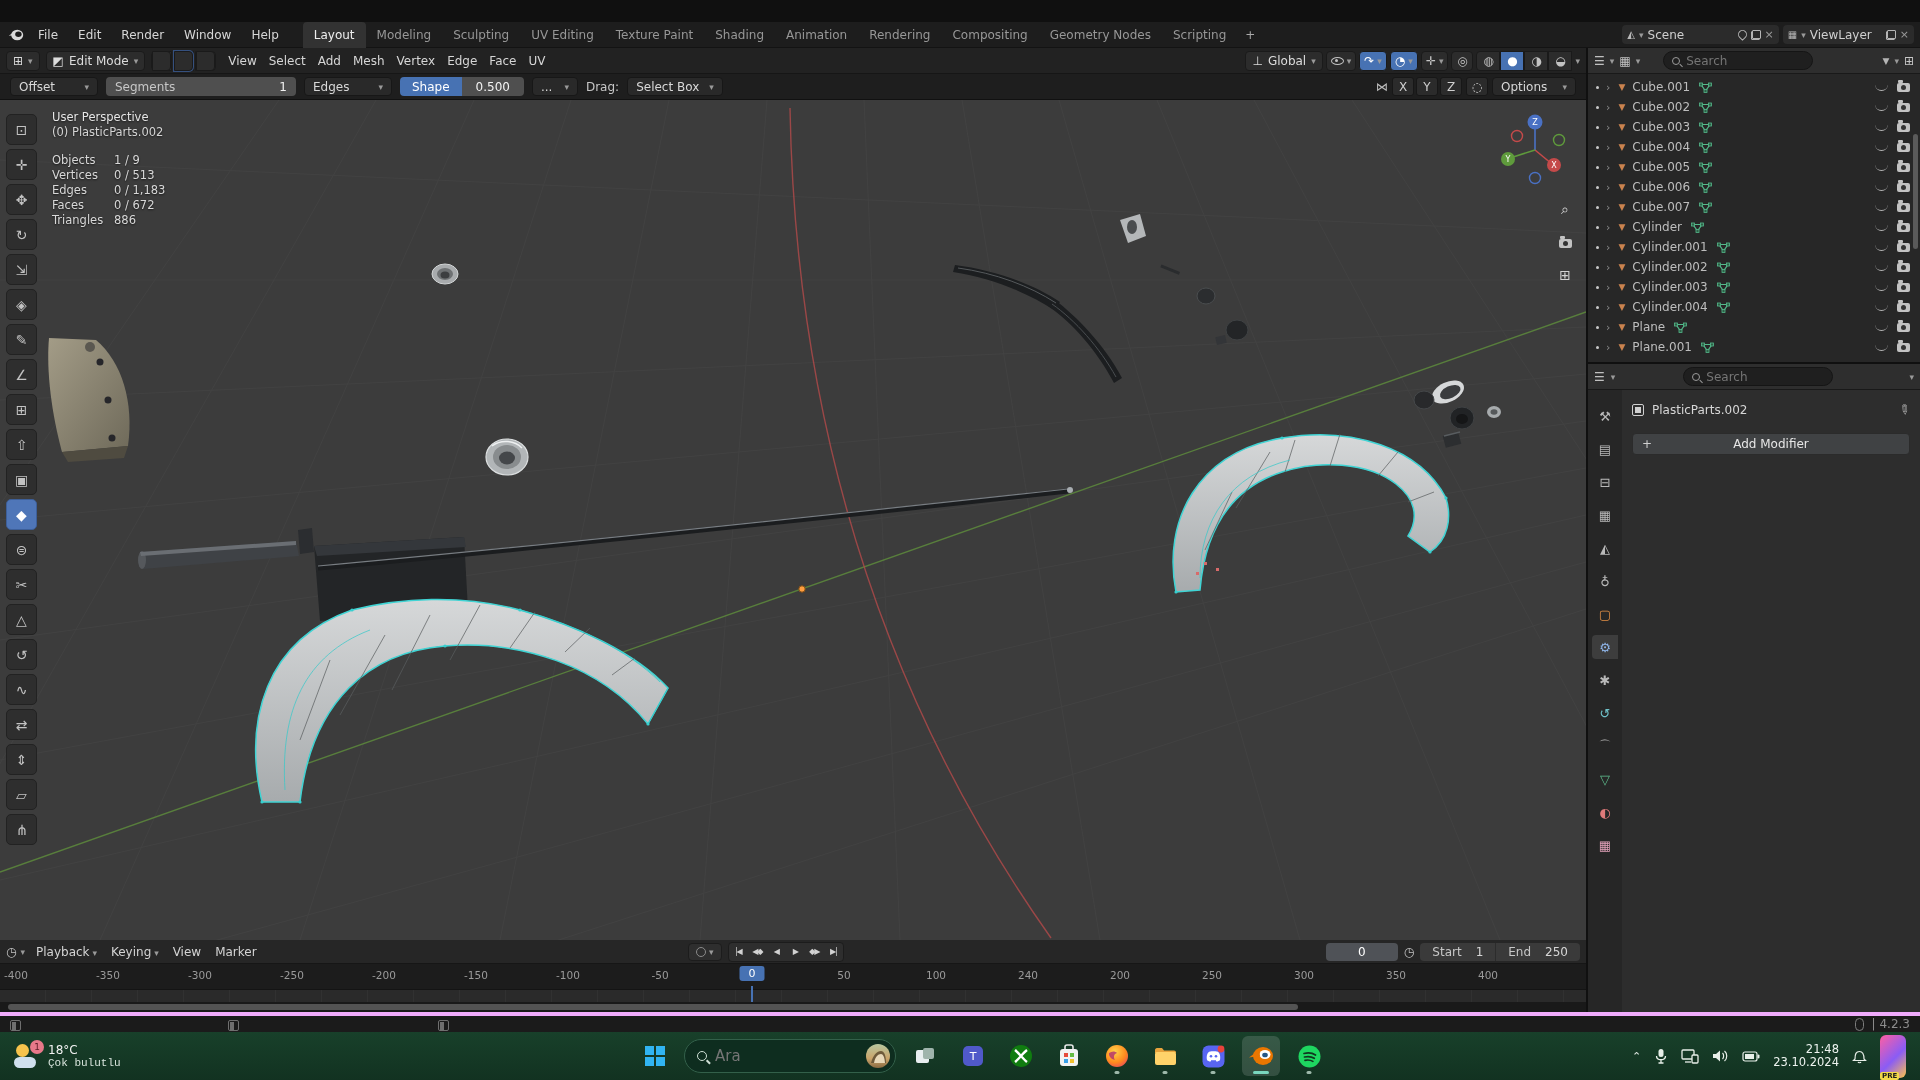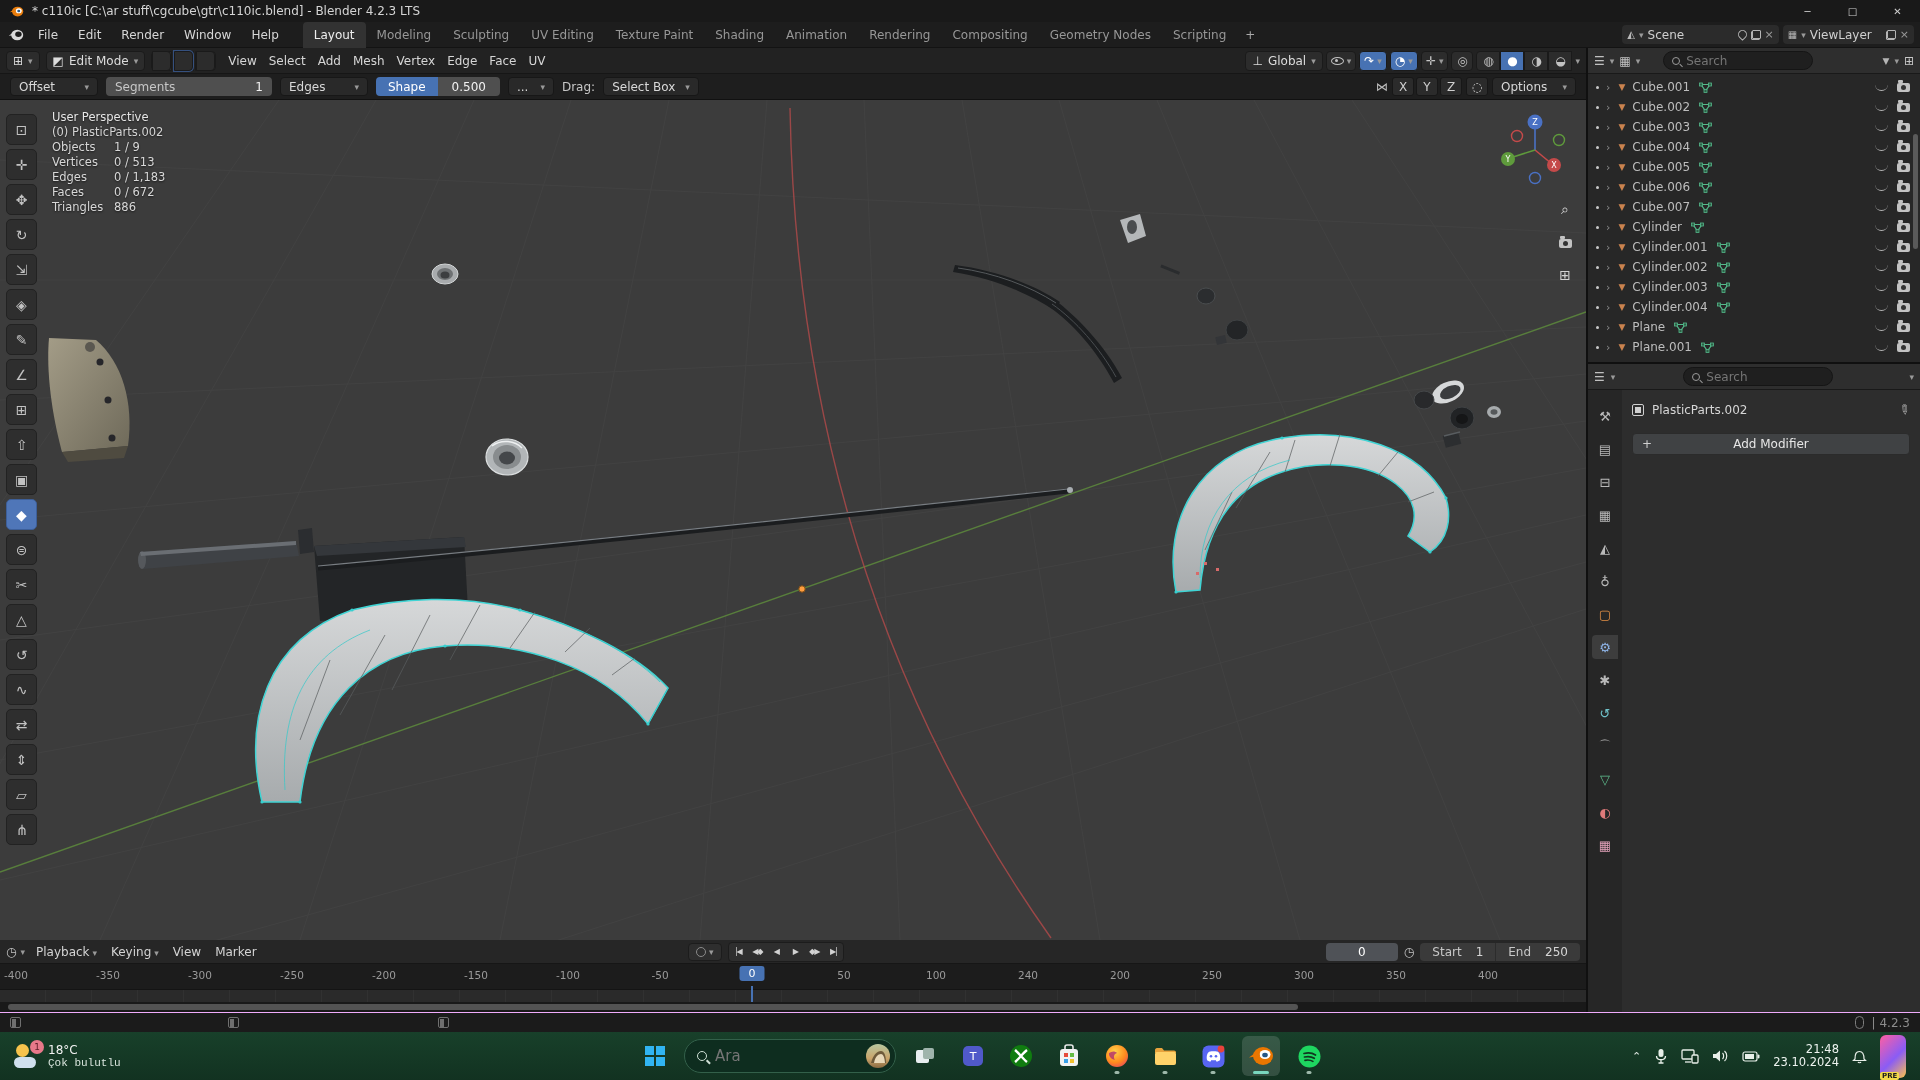--- a/index.html
+++ b/index.html
@@ -81,21 +81,21 @@
   #ts-right { margin-left:auto; display:flex; align-items:center; gap:4px; }
   .sq-btn { width:22px; height:19px; background:#2b2b2b; border:1px solid #171717; border-radius:3px;
     display:flex; align-items:center; justify-content:center; color:#cfcfcf; }
 
   
   #viewport { position:absolute; left:0; top:100px; width:1586px; height:840px; background:#3c3c3c; overflow:hidden; }
   #scene-svg { position:absolute; left:0; top:0; }
   #vp-overlay { position:absolute; left:52px; top:10px; font-size:11.5px; color:#e6e6e6;
     text-shadow:0 1px 2px rgba(0,0,0,.6); line-height:15px; }
   #vp-overlay .obj { color:#d4d4d4; }
-  #vp-stats { color:#d8d8d8; }
+  #vp-stats { margin-top:13px; color:#d8d8d8; }
   #vp-stats .row { display:flex; }
   #vp-stats .row span:first-child { width:62px; }
   
   #vp-tools { position:absolute; left:6px; top:14px; display:flex; flex-direction:column; gap:4px; }
   #vp-tools .tool { width:31px; height:31px; background:#2e2e2e; border:1px solid #222;
     border-radius:5px; display:flex; align-items:center; justify-content:center; color:#c2c2c2; font-size:14px; }
   #vp-tools .tool.active { background:#4f76b8; border-color:#3d5f99; color:#fff; }
   
   #nav-gizmo { position:absolute; left:1495px; top:10px; }
   .vp-nav-ic { position:absolute; left:1552px; width:26px; height:26px; display:flex; align-items:center;
@@ -169,21 +169,21 @@
   #playhead { position:absolute; left:752px; top:2px; transform:translateX(-50%); background:#4772b3;
     color:#fff; font-size:11px; padding:1px 9px; border-radius:3px; z-index:2; }
   #tl-track { position:relative; height:12px;
     background:repeating-linear-gradient(90deg,#2a2a2a 0 45px,#313131 45px 46px); }
   #playline { position:absolute; left:751px; top:-4px; width:2px; height:16px; background:#4772b3; }
 
   
   #hscroll { position:absolute; left:0; top:1002px; width:1586px; height:10px; background:#191919; }
   #hscroll .thumb { position:absolute; left:8px; top:2px; width:1290px; height:6px; background:#535353; border-radius:3px; }
   #statusbar { position:absolute; left:0; top:1012px; width:1920px; height:20px; background:#1b1b1b;
-    display:flex; align-items:center; color:#8d8d8d; border-top:1px solid #f0abfc; }
+    display:flex; align-items:center; color:#8d8d8d; border-top:4px solid #f0abfc; }
   .corner-ic { position:absolute; width:11px; height:11px; border:1px solid #6f6f6f; border-radius:2px; top:4px; }
   .corner-ic::after { content:""; position:absolute; left:1px; top:1px; width:4px; height:8px; background:#6f6f6f; }
   #status-right { margin-left:auto; display:flex; align-items:center; gap:8px; padding-right:10px; }
   .mouse-ic { width:9px; height:13px; border:1.3px solid #7d7d7d; border-radius:5px; }
 
   
   #taskbar { position:absolute; left:0; top:1032px; width:1920px; height:48px;
     background:linear-gradient(#18402a,#123221); display:flex; align-items:center; }
   #weather { display:flex; align-items:center; gap:8px; padding-left:14px; width:200px; }
   #weather .wicon { position:relative; width:26px; height:24px; }
@@ -214,34 +214,20 @@
   .pre-ic { position:relative; width:26px; height:43px; border-radius:6px;
     background:linear-gradient(135deg,#ff5fa2,#8a5cf5 55%,#ffc24b); }
   .pre-badge { position:absolute; left:0; bottom:-2px; background:#f3d84a; color:#1c1c1c; font-size:7px;
     font-weight:bold; padding:0 2px; border-radius:2px; }
 </style>
 </head>
 <body>
 
 <div id="app">
 
-  <div id="titlebar">
-    <svg class="blender-logo" viewBox="0 0 20 14">
-      <ellipse cx="11.5" cy="7" rx="7.5" ry="6.5" fill="#e87d0d"></ellipse>
-      <ellipse cx="13" cy="6" rx="4" ry="3.4" fill="#fff"></ellipse>
-      <ellipse cx="13" cy="6.4" rx="2" ry="1.7" fill="#2d5d8a"></ellipse>
-      <path d="M1 8 L8 3 L9 7 Z" fill="#e87d0d"></path>
-    </svg>
-    <span class="title">* c110ic [C:\ar stuff\cgcube\gtr\c110ic.blend] - Blender 4.2.3 LTS</span>
-    <div id="win-controls">
-      <span>─</span>
-      <span>□</span>
-      <span class="close">✕</span>
-    </div>
-  </div>
 
   <div id="topbar">
     <svg class="logo2" viewBox="0 0 20 14">
       <ellipse cx="11.5" cy="7" rx="7.5" ry="6.5" fill="#dadada"></ellipse>
       <ellipse cx="13" cy="6" rx="4" ry="3.4" fill="#1d1d1d"></ellipse>
       <path d="M1 8 L8 3 L9 7 Z" fill="#dadada"></path>
     </svg>
     <div style="display:flex">
 
     <span class="menu" style="--i: 0;">File</span>
@@ -360,21 +346,21 @@
         </div>
       <span class="caret">▾</span>
     </div>
   </div>
 
   <div id="toolsettings">
     <div class="drop">
       <span>Offset</span>
       <span class="caret">▾</span>
     </div>
-    <div class="field" style="width:166px">
+    <div class="field" style="width:190px">
       <span class="lbl">Segments</span>
       <span>1</span>
     </div>
     <div class="drop">
       <span>Edges</span>
       <span class="caret">▾</span>
     </div>
     <div style="display:flex">
       <span class="toggle-blue">Shape</span>
       <span class="shape-val">0.500</span>

